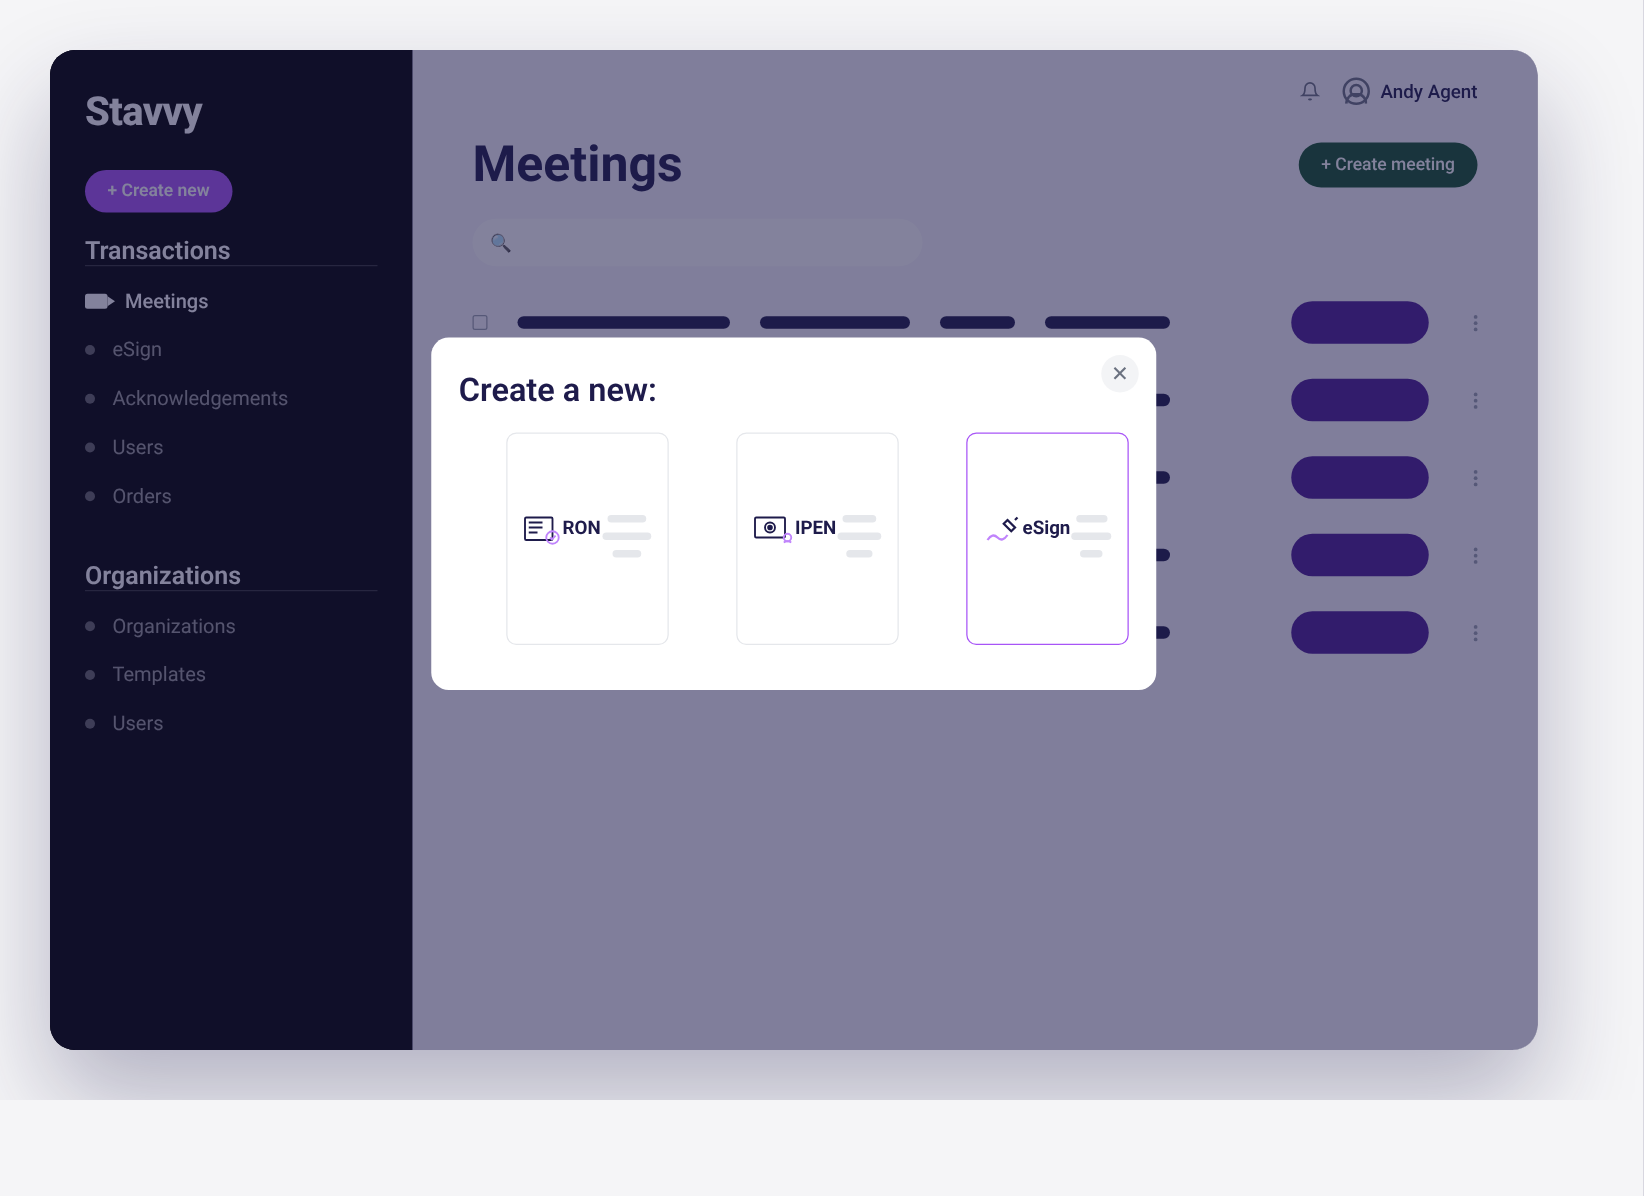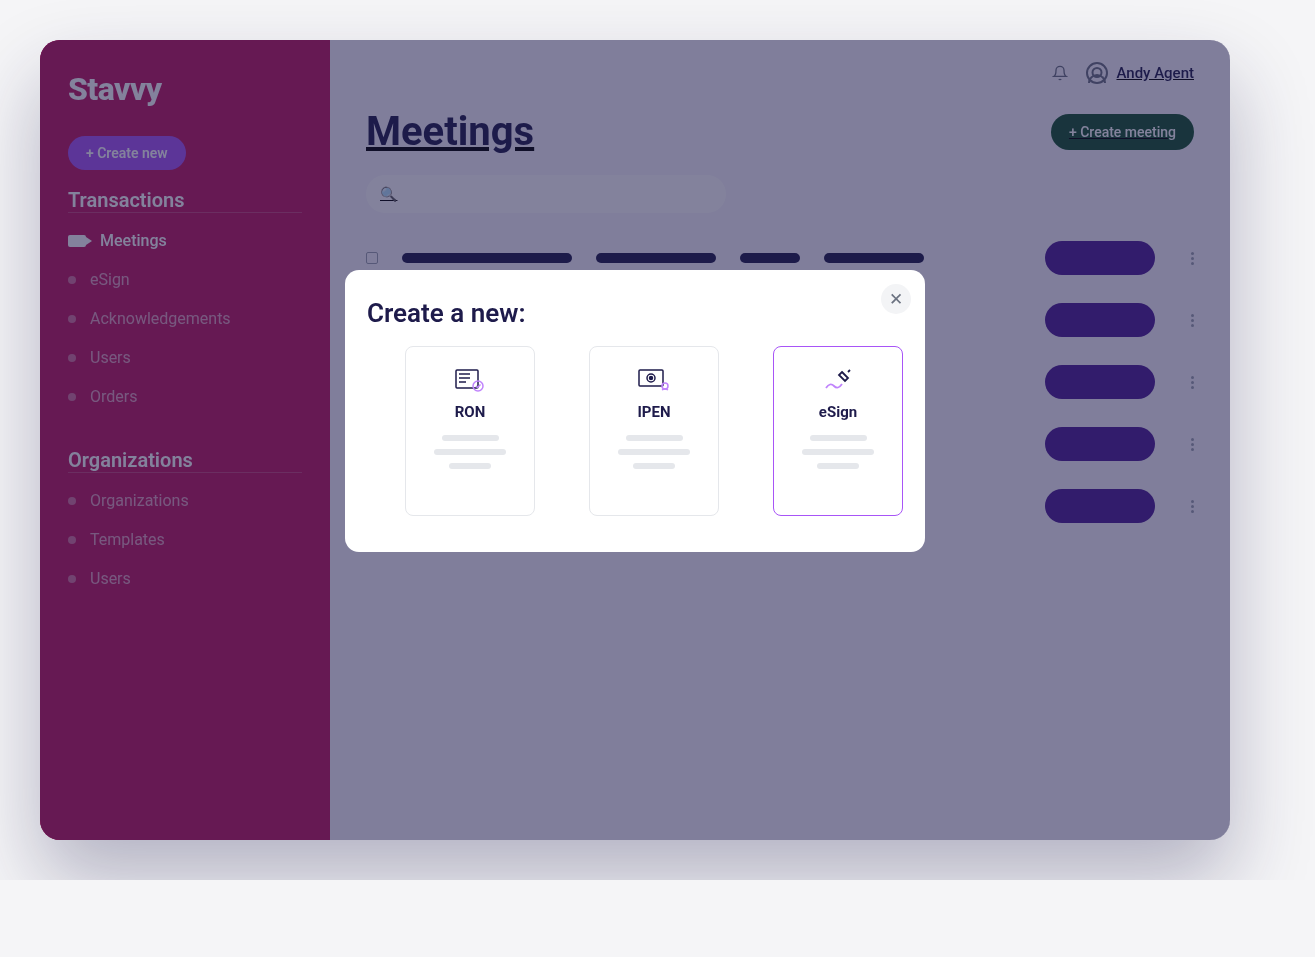--- a/index.html
+++ b/index.html
@@ -1,28 +1,28 @@
 <!DOCTYPE html>
 <html><head>
 <meta charset="utf-8">
 <style>
 * { margin: 0; padding: 0; box-sizing: border-box; font-family: -apple-system, BlinkMacSystemFont, 'Segoe UI', Roboto, sans-serif; }
 body { background: #f5f5f7; padding: 40px; }
 .app { width: 1190px; height: 800px; background: #1e1b4b; border-radius: 20px; display: flex; overflow: hidden; position: relative; box-shadow: 0 40px 80px rgba(30,27,75,0.3); }
-.sidebar { width: 290px; background: #be185d; padding: 30px 28px; color: #fff; flex-shrink: 0; }
+.sidebar { width: 290px; background: #000000; padding: 30px 28px; color: #fff; flex-shrink: 0; }
 .logo { font-size: 32px; font-weight: 800; color: #fff; margin-bottom: 28px; letter-spacing: -0.5px; }
 .create-btn { background: #a855f7; color: #fff; border: none; padding: 9px 18px; border-radius: 18px; font-size: 14px; font-weight: 600; cursor: pointer; margin-bottom: 18px; }
 .section-title { font-size: 20px; font-weight: 600; color: #fff; margin-bottom: 8px; border-bottom: 1px solid rgba(255,255,255,0.2); }
 .nav-list { list-style: none; margin-bottom: 32px; }
 .nav-item { display: flex; align-items: center; gap: 14px; padding: 10px 0; color: rgba(255,255,255,0.6); font-size: 16px; cursor: pointer; }
 .nav-item.active { color: #fff; font-weight: 500; }
 .nav-dot { width: 8px; height: 8px; border-radius: 50%; background: rgba(255,255,255,0.4); flex-shrink: 0; }
 .cam-icon { width: 18px; height: 12px; background: #fff; border-radius: 2px; position: relative; flex-shrink: 0; }
 .cam-icon::after { content: ''; position: absolute; right: -6px; top: 2px; border-left: 6px solid #fff; border-top: 4px solid transparent; border-bottom: 4px solid transparent; }
-.main { flex: 1; background: #f8f7fc; padding: 22px 36px; position: relative; text-decoration: underline; }
+.main { flex: 1; background: #f8f7fc; padding: 22px 48px; position: relative; }
 .topbar { display: flex; justify-content: flex-end; align-items: center; gap: 18px; margin-bottom: 24px; }
 .bell-icon { width: 16px; height: 18px; color: #6b7280; }
 .user { display: flex; align-items: center; gap: 8px; font-size: 15px; color: #1e1b4b; font-weight: 500; }
 .user-icon { width: 22px; height: 22px; border: 2px solid #6b7280; border-radius: 50%; position: relative; }
 .user-icon::before { content: ''; position: absolute; top: 3px; left: 50%; transform: translateX(-50%); width: 7px; height: 7px; border: 2px solid #6b7280; border-radius: 50%; }
 .user-icon::after { content: ''; position: absolute; bottom: -1px; left: 50%; transform: translateX(-50%); width: 14px; height: 7px; border: 2px solid #6b7280; border-bottom: none; border-radius: 10px 10px 0 0; }
 .page-head { display: flex; justify-content: space-between; align-items: center; margin-bottom: 20px; }
 .page-title { font-size: 40px; font-weight: 700; color: #1e1b4b; }
 .create-meeting { background: #14532d; color: #fff; border: none; padding: 10px 18px; border-radius: 20px; font-size: 14px; font-weight: 500; cursor: pointer; }
 .tabs { display: flex; gap: 28px; margin-bottom: 24px; }
@@ -39,21 +39,21 @@
 .bar.b3 { width: 60px; }
 .bar.b4 { width: 100px; }
 .pill { width: 110px; height: 34px; background: #4c1d95; border-radius: 17px; margin-left: auto; }
 .dots { display: flex; flex-direction: column; gap: 2px; margin-left: 12px; cursor: pointer; }
 .dots span { width: 3px; height: 3px; background: #9ca3af; border-radius: 50%; }
 .overlay { position: absolute; inset: 0; background: rgba(30,27,75,0.55); display: flex; align-items: flex-start; justify-content: center; padding-top: 230px; border-radius: 20px; }
 .modal { width: 580px; background: #fff; border-radius: 14px; padding: 28px 22px 36px; position: relative; }
 .modal-close { position: absolute; top: 14px; right: 14px; width: 30px; height: 30px; border-radius: 50%; background: #f3f4f6; border: none; display: flex; align-items: center; justify-content: center; font-size: 17px; color: #6b7280; cursor: pointer; }
 .modal-title { font-size: 26px; font-weight: 600; color: #1e1b4b; margin-bottom: 18px; }
 .cards { display: flex; gap: 16px; }
-.card { flex: 1; border: 1.5px solid #e5e7eb; border-radius: 8px; padding: 20px 26px 24px; display: flex; flex-direction: column; align-items: center; cursor: pointer; min-height: 170px; margin-left: 38px; }
+.card { flex: 1; border: 1.5px solid #e5e7eb; border-radius: 8px; padding: 20px 12px 24px; display: flex; align-items: center; cursor: pointer; min-height: 170px; margin-left: 38px; }
 .card.selected { border-color: #a855f7; }
 .card-icon { width: 36px; height: 26px; margin-bottom: 10px; display: flex; align-items: center; justify-content: center; }
 .card-title { font-size: 15px; font-weight: 700; color: #1e1b4b; margin-bottom: 14px; }
 .card-lines { display: flex; flex-direction: column; gap: 8px; align-items: center; width: 100%; }
 .card-line { height: 6px; background: #e5e7eb; border-radius: 3px; }
 .card-line.l1 { width: 75%; }
 .card-line.l2 { width: 95%; }
 .card-line.l3 { width: 55%; }
 </style>
 </head>

